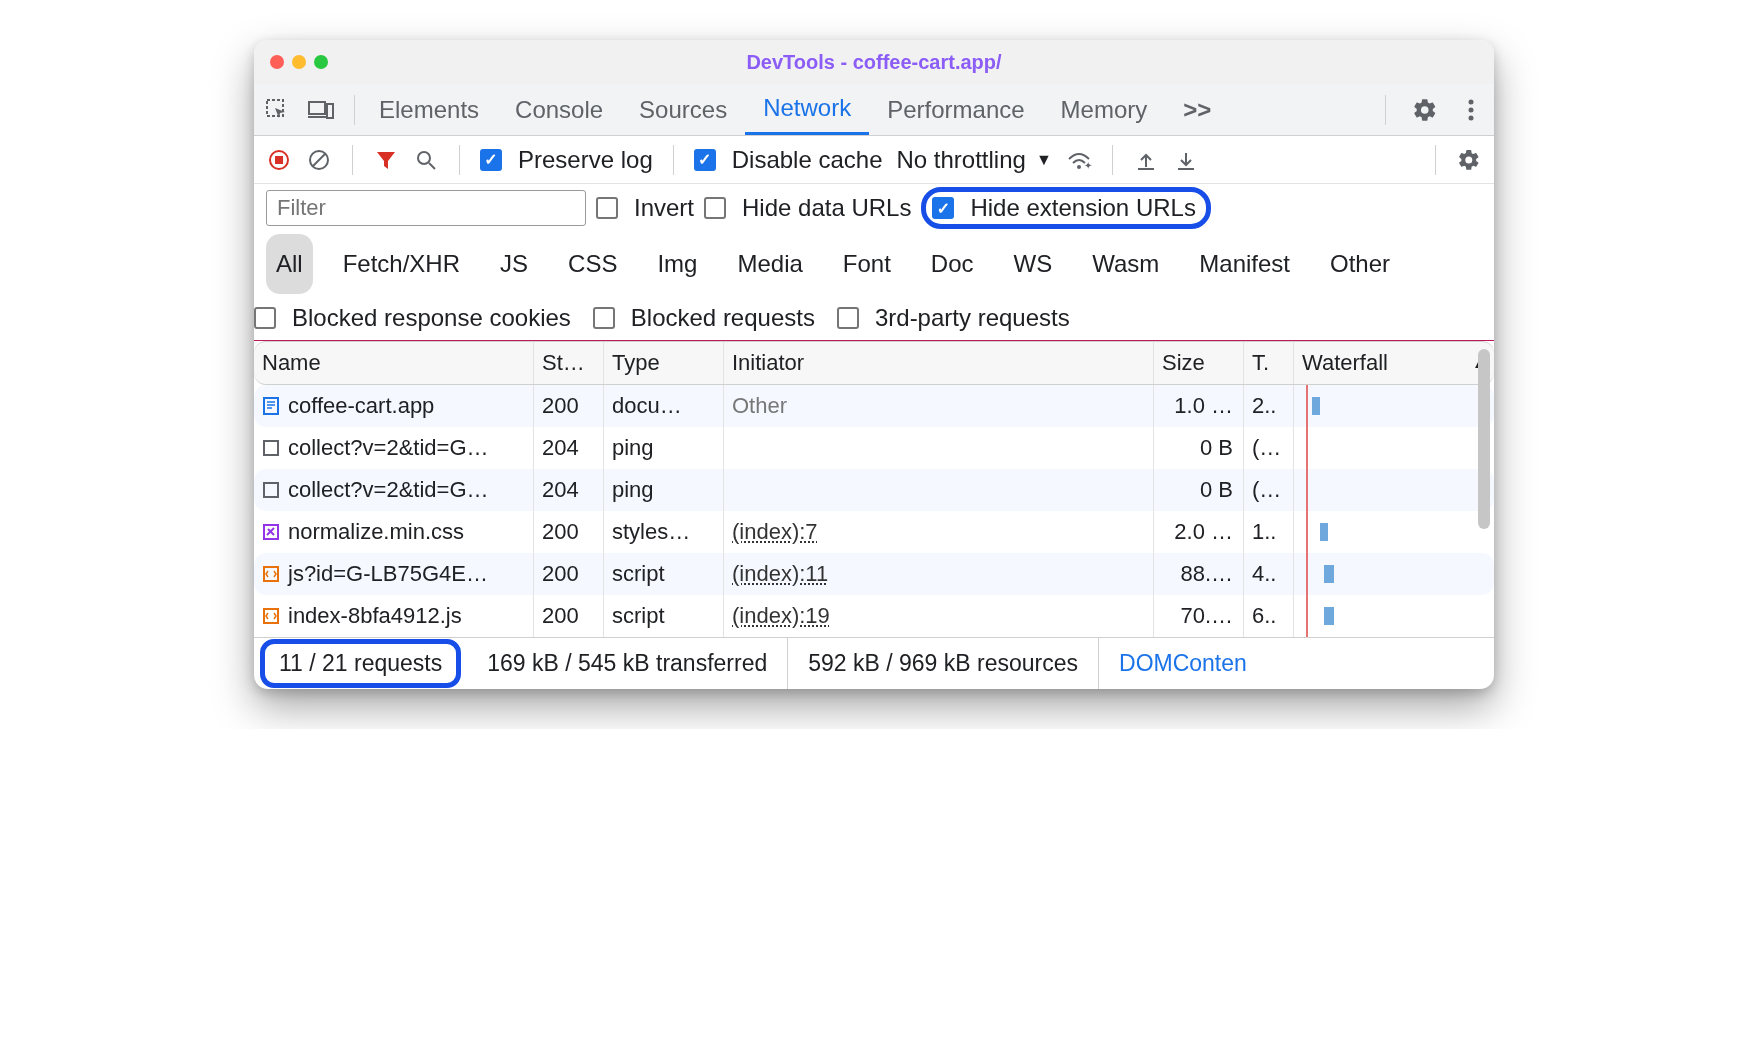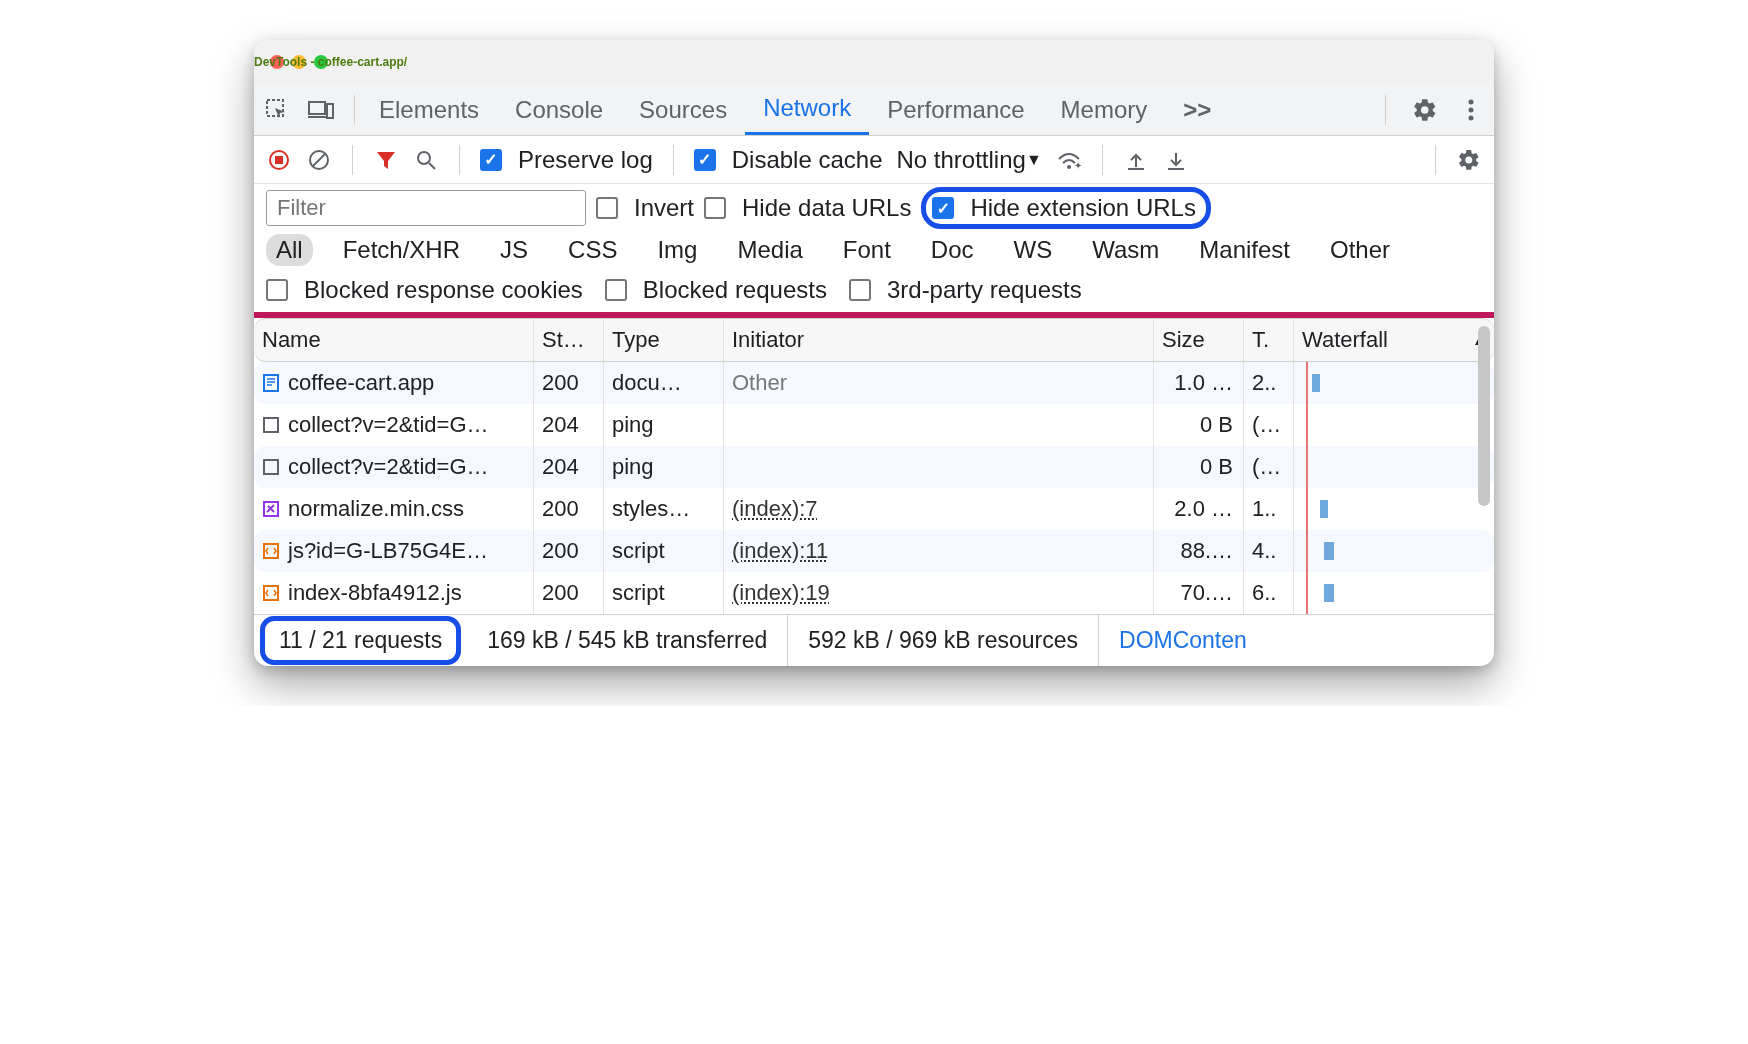--- a/index.html
+++ b/index.html
@@ -27,22 +27,22 @@
     display: flex;
     align-items: center;
     position: relative;
   }
   .traffic { display: flex; gap: 8px; padding-left: 16px; }
   .tl { width: 14px; height: 14px; border-radius: 50%; }
   .tl.red { background:#ff5f57; }
   .tl.yellow { background:#febc2e; }
   .tl.green { background:#28c840; }
   .titlebar .title {
-    position: absolute; left: 0; right: 0; text-align: left;
-    font-weight: 600; font-size: 12px; color: #4d7c0f;
+    position: absolute; left: 0; right: 0; text-align: center;
+    font-weight: 600; font-size: 20px; color: #8b5cf6;
   }
   
   .tabs-row {
     display: flex; align-items: center;
     border-bottom: 1px solid #d0d0d0;
     padding: 0 10px 0 10px;
     height: 52px;
     background: #f1f3f4;
   }
   .tabs-left-icons { display:flex; gap:18px; align-items:center; padding-right: 14px;}
@@ -67,21 +67,21 @@
   .icon-btn { display:inline-flex; align-items:center; justify-content:center; width:26px; height:26px; cursor:pointer; }
   .funnel { color:#d93025; }
   .checkbox {
     width:22px; height:22px; border:2px solid #767676; border-radius:3px;
     display:inline-flex; align-items:center; justify-content:center;
     flex-shrink:0;
   }
   .checkbox.checked { background:#1a73e8; border-color:#1a73e8; }
   .checkbox.checked::after { content:"✓"; color:#fff; font-size:16px; font-weight:700; }
   .cb-group { display:flex; align-items:center; gap:16px; font-size:24px; }
-  .throttling { display:flex; align-items:center; font-size:24px; color:#202124; }
+  .throttling { display:flex; align-items:center; gap:10px; font-size:24px; color:#202124; }
   .net-toolbar .spacer { flex:1; }
   
   .filter-row {
     display:flex; align-items:center; gap:10px;
     padding:6px 12px;
     height:48px;
   }
   .filter-input {
     width:320px; height:36px;
     border:1px solid #9a9a9a; border-radius:3px;
@@ -93,28 +93,28 @@
     padding:2px 10px 2px 6px;
     display:flex; align-items:center; gap:8px;
   }
   
   .types-row {
     display:flex; align-items:center; gap:20px;
     padding:2px 12px 6px;
     font-size:24px;
     flex-wrap:wrap;
   }
-  .chip { padding:2px 10px; border-radius:14px; cursor:pointer; }
+  .chip { padding:16px 10px; border-radius:14px; cursor:pointer; }
   .chip.active { background:#dcdcdc; }
   
   .extras-row {
     display:flex; align-items:center; gap:22px;
-    padding:4px 12px 8px;
+    padding:4px 0 8px;
     font-size:24px;
-    border-bottom:6px solid #be185d;
+    border-bottom:1px solid #be185d;
   }
   
   .table-wrap { position:relative; }
   .thead, .trow {
     display:grid;
     grid-template-columns: 280px 70px 120px 430px 90px 50px 1fr;
     align-items:center;
     border-radius:12px;
   }
   .thead {

